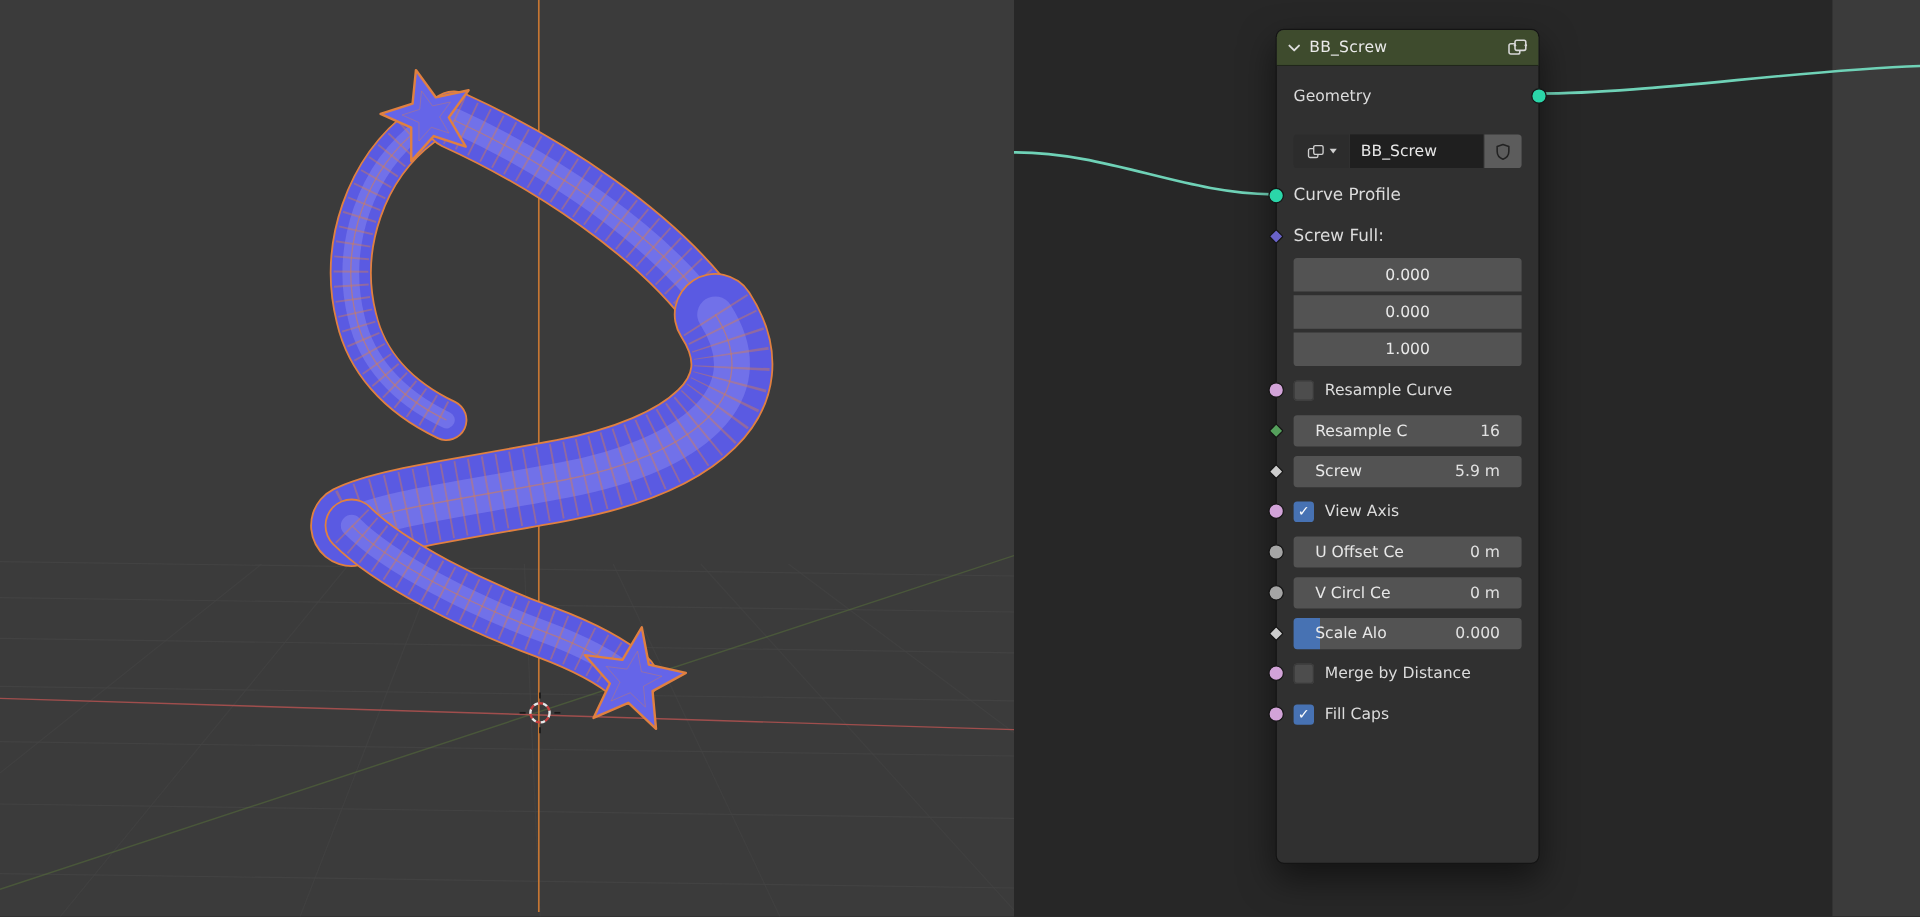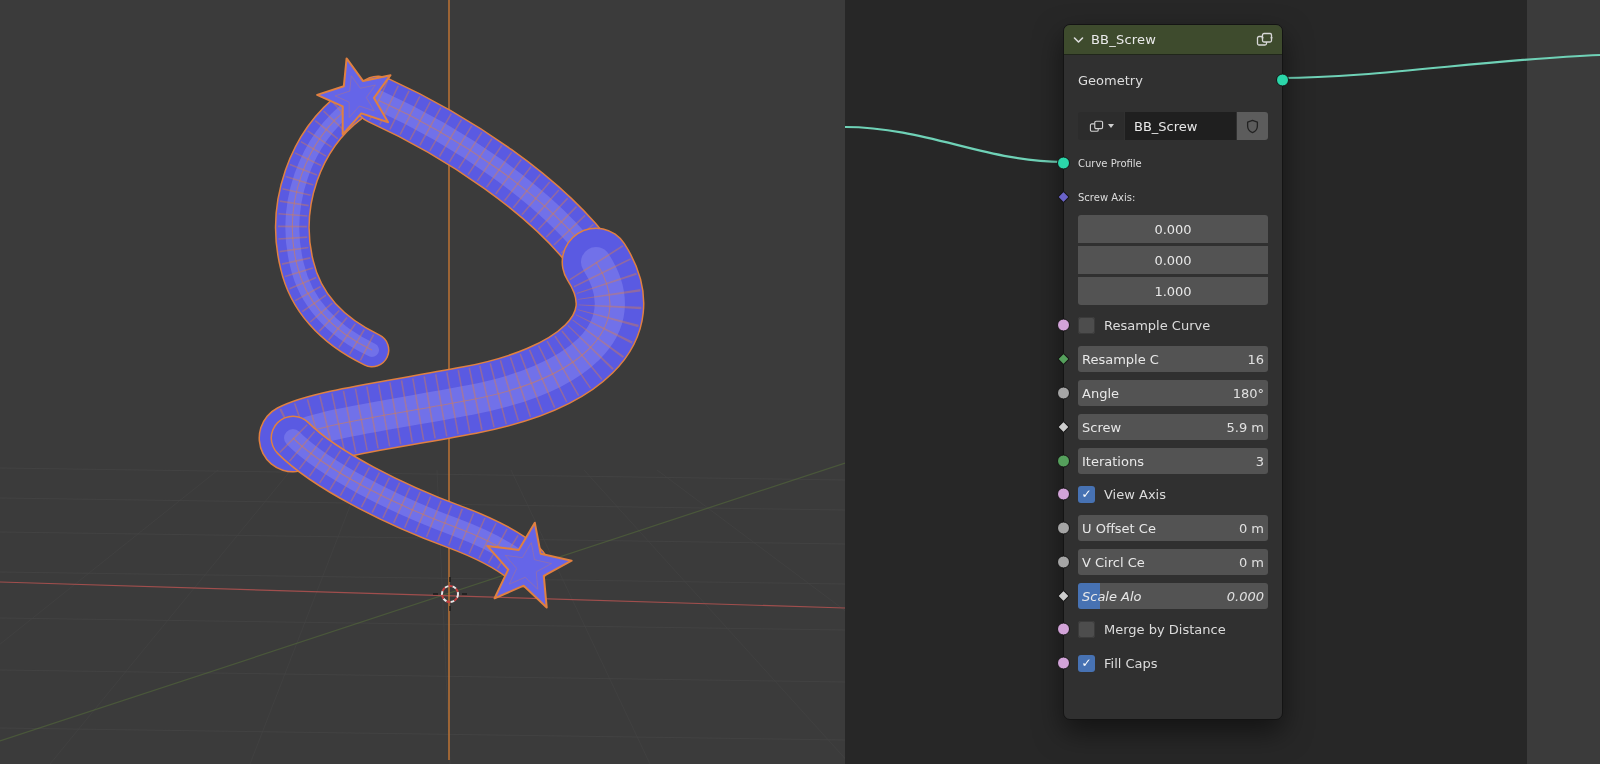--- a/index.html
+++ b/index.html
@@ -20,27 +20,27 @@
   .node-header{height:30px;background:var(--node-header,#3e4b2d);border-radius:6px 6px 0 0;
         display:flex;align-items:center;gap:7px;padding:0 9px;border-bottom:1px solid #20261a;box-sizing:border-box;}
   .node-title{color:#eaeaea;font-size:13px;flex:1;letter-spacing:.2px;}
   .hdr-icon{display:flex;align-items:center;}
 
   .row{position:relative;margin:8px 0 0;padding:0 14px;height:26px;box-sizing:border-box;}
   .mt12{margin-top:12px}.mt19{margin-top:19px}.mt10{margin-top:10px}.mt5{margin-top:5px}
   .mt3{margin-top:3px}.mt7{margin-top:7px}
   .h28{height:28px}
 
-  .plain{display:flex;align-items:center;color:var(--label-text,#dcdcdc);font-size:10px;}
+  .plain{display:flex;align-items:center;color:var(--label-text,#dcdcdc);font-size:14px;}
   .out-row{display:flex;align-items:center;justify-content:flex-start;padding-right:17px;color:var(--label-text,#dcdcdc);font-size:13px;}
 
   .field{height:26px;background:var(--field-bg,#535353);border-radius:3px;display:flex;align-items:center;
-         justify-content:space-between;padding:0 4px;font-size:13px;color:var(--field-text,#e8e8e8);}
+         justify-content:space-between;padding:0 18px;font-size:13px;color:var(--field-text,#e8e8e8);}
   .field .val{opacity:.95;}
-  .slider{background:linear-gradient(to right,var(--slider-fill,#4772b3) 0 22px,var(--field-bg,#535353) 22px);font-style:italic;}
+  .slider{background:linear-gradient(to right,var(--slider-fill,#4772b3) 0 22px,var(--field-bg,#535353) 22px);}
 
   .vfield{height:28px;background:var(--field-bg,#535353);display:flex;align-items:center;justify-content:center;
           font-size:13px;color:var(--field-text,#e8e8e8);}
   .vtop{border-radius:3px 3px 0 0}.vbot{border-radius:0 0 3px 3px}
 
   .cbrow{display:flex;align-items:center;gap:9px;color:var(--label-text,#dcdcdc);font-size:13px;}
   .cb{width:17px;height:17px;border-radius:3px;background:#4d4d4d;box-shadow:inset 0 0 0 1px #3b3b3b;
       display:flex;align-items:center;justify-content:center;flex:0 0 auto;}
   .cb.checked{background:var(--checkbox-checked,#4772b3);box-shadow:none;}
   .cb .mark{display:none;color:#fff;font-size:12px;line-height:1;}
@@ -196,21 +196,21 @@
           </svg>
         </span>
       </div>
 
       <div class="row plain mt10">
         <span>Curve Profile</span>
         <span class="socket circle s-geo"></span>
       </div>
 
       <div class="row plain">
-        <span>Screw Axis:</span>
+        <span>Screw Full:</span>
         <span class="socket diamond s-vec"></span>
       </div>
 
       <div class="row mt5 h28">
         <div class="vfield vtop">0.000</div>
       </div>
       <div class="row mt3 h28">
         <div class="vfield">0.000</div>
       </div>
       <div class="row mt3 h28">
@@ -224,44 +224,30 @@
       </div>
 
       <div class="row">
         <div class="field">
           <span>Resample C</span>
           <span class="val">16</span>
         </div>
         <span class="socket diamond s-int"></span>
       </div>
 
-      <div class="row">
-        <div class="field">
-          <span>Angle</span>
-          <span class="val">180°</span>
-        </div>
-        <span class="socket circle s-float"></span>
-      </div>
 
 
       <div class="row">
         <div class="field">
           <span>Screw</span>
           <span class="val">5.9 m</span>
         </div>
         <span class="socket diamond s-val"></span>
       </div>
 
-      <div class="row">
-        <div class="field">
-          <span>Iterations</span>
-          <span class="val">3</span>
-        </div>
-        <span class="socket circle s-int"></span>
-      </div>
 
       <div class="row cbrow mt7">
         <span class="cb checked">
             <span class="mark">✓</span>
           </span>
         <span>View Axis</span>
         <span class="socket circle s-bool"></span>
       </div>
 
       <div class="row">

